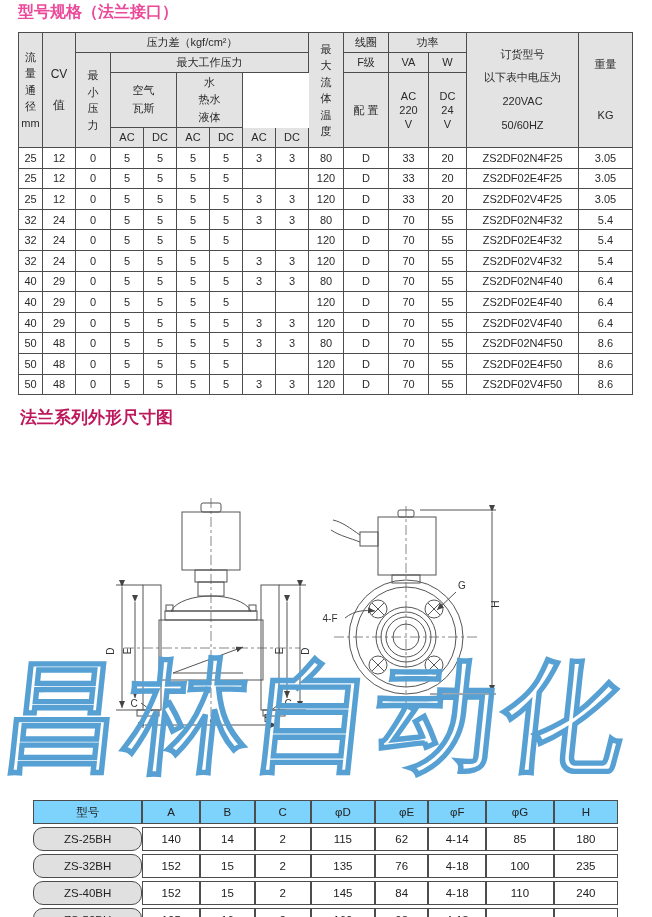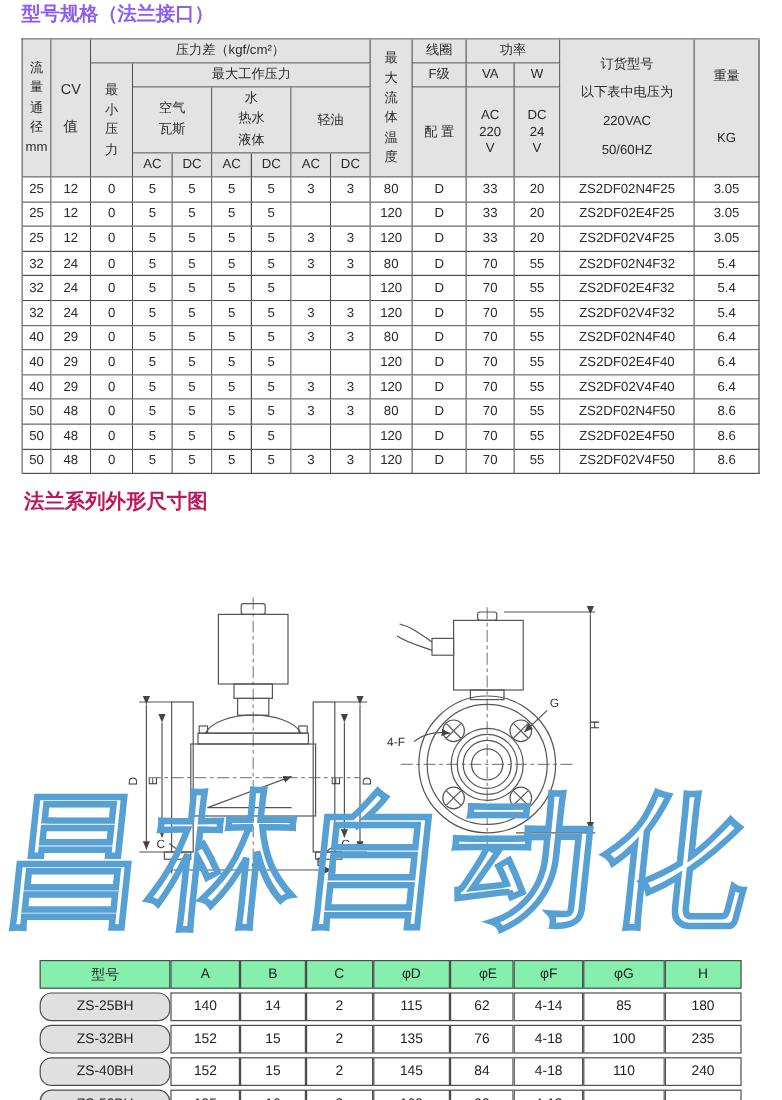--- a/index.html
+++ b/index.html
@@ -1,20 +1,20 @@
 <!DOCTYPE html>
 <html><head>
 <meta charset="utf-8">
 <style>
   html,body{margin:0;padding:0;background:#fff;}
   .page{position:relative;width:652px;height:917px;background:#fff;overflow:hidden;
         font-family:"Liberation Sans","DejaVu Sans",sans-serif;color:#222;}
 
   
-  .t1{position:absolute;left:18px;top:2px;font-size:16px;font-weight:bold;color:#8b5cf6;}
+  .t1{position:absolute;left:18px;top:2px;font-size:16px;font-weight:bold;color:#ec4899;}
   .t2{position:absolute;left:20px;top:406px;font-size:17px;font-weight:bold;color:#be185d;}
 
   
   .spec{position:absolute;left:18px;top:32px;--cols:24px 33px 35px 33px 33px 33px 33px 33px 33px 35px 45px 40px 38px 112px 54px;
         border-top:1px solid #4d4d4d;border-left:1px solid #4d4d4d;width:614px;}
   .spec-head{display:grid;grid-template-columns:var(--cols);grid-template-rows:20px 20px 55px 20px;}
   .spec-body{display:grid;grid-template-columns:var(--cols);grid-auto-rows:20.6px;}
   .hc{display:flex;align-items:center;justify-content:center;text-align:center;
       background:#e3e3e3;border-right:1px solid #4d4d4d;border-bottom:1px solid #4d4d4d;
       font-size:11px;line-height:1.3;white-space:pre-line;color:#2a2a2a;}
@@ -28,21 +28,21 @@
       font-size:11px;color:#2a2a2a;}
 
   
   .draw{position:absolute;left:0;top:470px;}
   .draw text{font-size:10px;fill:#333;font-family:"Liberation Sans",sans-serif;}
 
   
   .dims{position:absolute;left:33px;top:797px;width:585px;border-collapse:separate;border-spacing:0 3px;}
   .dims th,.dims td{border:1px solid #4d4d4d;height:20px;font-size:11.5px;text-align:center;
       font-weight:normal;color:#222;padding:1px 2px;}
-  .dims th{background:#86efac;}
+  .dims th{background:#7dd3fc;}
   .dims td{background:#fff;}
   .dims td:first-child{background:#e0e0e0;border-radius:10px;}
   .dims th:nth-child(1){width:17%;}
   .dims th:nth-child(2){width:9%;}  .dims th:nth-child(3){width:8.5%;}
   .dims th:nth-child(4){width:8.7%;}.dims th:nth-child(5){width:10%;}
   .dims th:nth-child(6){width:8.3%;padding-left:12px;}.dims th:nth-child(7){width:9%;}
   .dims th:nth-child(8){width:10.5%;}.dims th:nth-child(9){width:10%;}
 
   
   .wm{position:absolute;pointer-events:none;font-weight:bold;color:transparent;
@@ -73,21 +73,20 @@
       <div class="hc lh-vert" style="grid-area:2/3/5/4">最
 小
 压
 力</div>
       <div class="hc" style="grid-area:2/4/3/10">最大工作压力</div>
       <div class="hc lh-med" style="grid-area:3/4/4/6">空气
 瓦斯</div>
       <div class="hc lh-med" style="grid-area:3/6/4/8">水
 热水
 液体</div>
-      <div class="hc" style="grid-area:3/8/4/10">轻油</div>
       <div class="hc" style="grid-area:4/4/5/5">AC</div>
       <div class="hc" style="grid-area:4/5/5/6">DC</div>
       <div class="hc" style="grid-area:4/6/5/7">AC</div>
       <div class="hc" style="grid-area:4/7/5/8">DC</div>
       <div class="hc" style="grid-area:4/8/5/9">AC</div>
       <div class="hc" style="grid-area:4/9/5/10">DC</div>
       <div class="hc lh-vert" style="grid-area:1/10/5/11">最
 大
 流
 体

